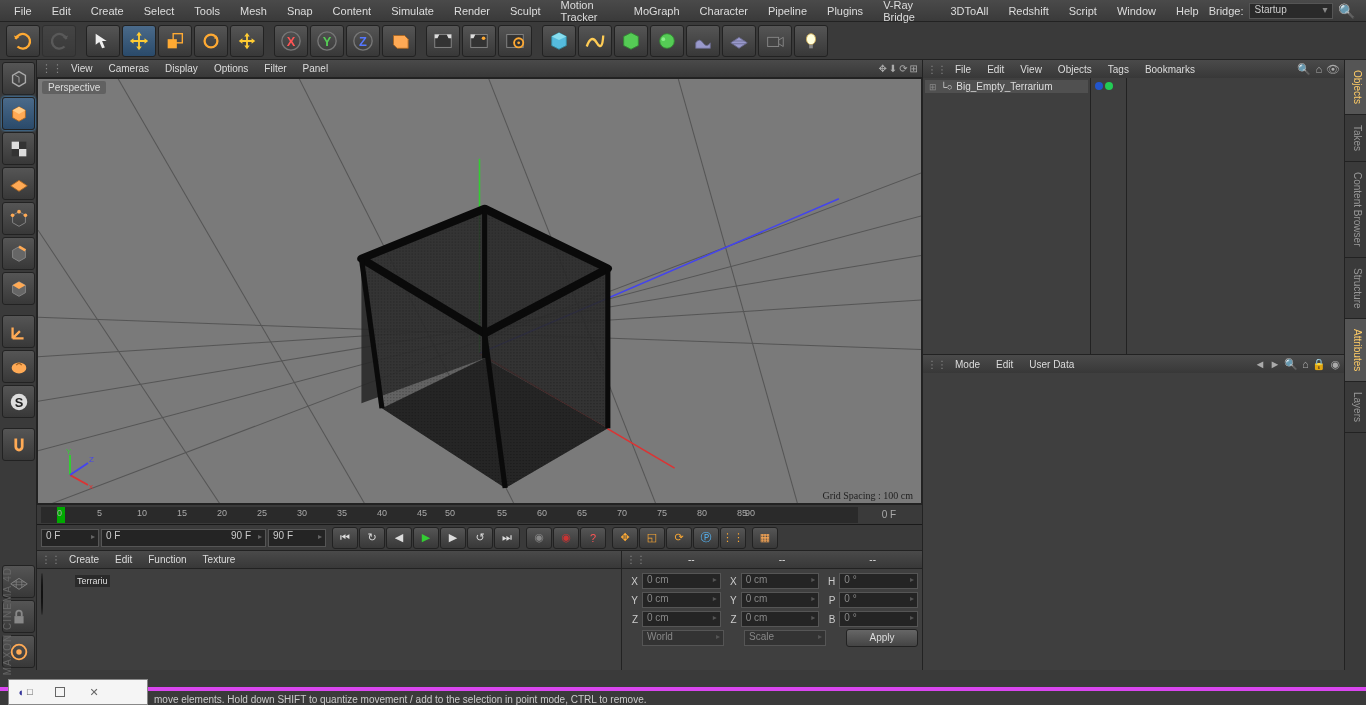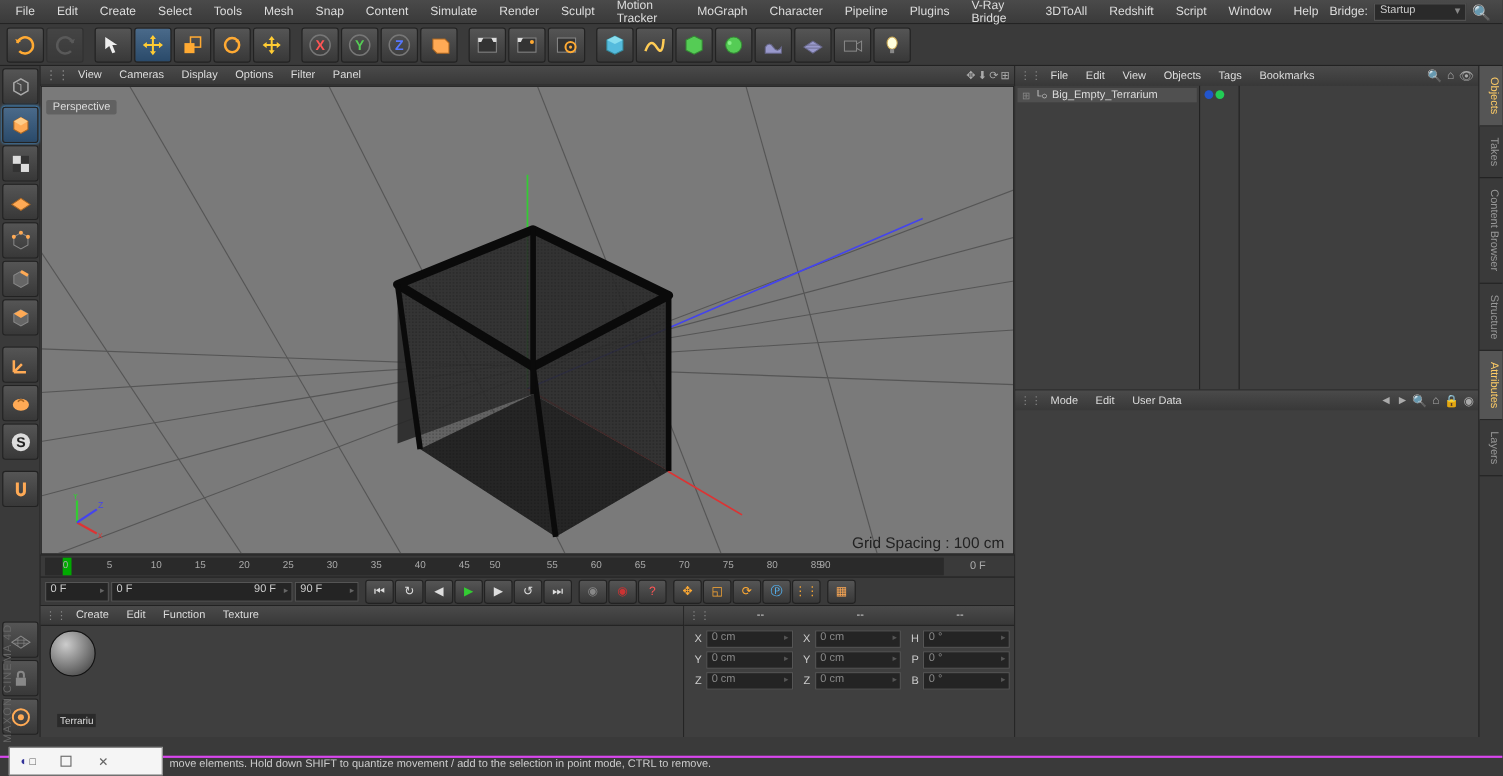--- a/index.html
+++ b/index.html
@@ -32,22 +32,22 @@
 .center { flex:1; display:flex; flex-direction:column; min-width:0; }
 
 
 .vp-header { height:18px; background:linear-gradient(#4a4a4a,#383838); display:flex; align-items:center; padding:0 4px; border-bottom:1px solid #222; }
 .vp-header .vp-menu { padding:1px 8px; cursor:pointer; font-size:10px; }
 .vp-header .vp-icons { margin-left:auto; display:flex; gap:2px; }
 .vp-header .vp-icons span { font-size:10px; color:#aaa; cursor:pointer; }
 
 
 .viewport { flex:1; background:#7a7a7a; position:relative; border:1px solid #222; overflow:hidden; }
-.vp-label { position:absolute; top:12px; left:4px; background:rgba(0,0,0,0.2); padding:1px 6px; font-size:10px; border-radius:2px; }
-.vp-grid { position:absolute; bottom:2px; right:8px; font-size:14px; color:#222; }
+.vp-label { position:absolute; top:2px; left:4px; background:rgba(0,0,0,0.2); padding:1px 6px; font-size:10px; border-radius:2px; }
+.vp-grid { position:absolute; bottom:2px; right:8px; font-size:10px; color:#222;font-family:Liberation Serif, serif; }
 .vp-axis { position:absolute; bottom:14px; left:18px; }
 
 
 .timeline { height:20px; background:#3a3a3a; position:relative; border-top:1px solid #222; display:flex; align-items:center; }
 .tl-track { flex:1; height:16px; background:#2a2a2a; margin:0 4px; position:relative; }
 .tl-marker { position:absolute; left:16px; top:0; width:8px; height:16px; background:#0a0; }
 .tl-tick { position:absolute; top:1px; font-size:9px; color:#aaa; }
 .tl-frame-right { width:60px; text-align:center; font-size:10px; color:#aaa; padding-right:6px; }
 
 
@@ -60,21 +60,21 @@
 .pb-btn.rec { color:#c33; }
 .pb-btn.orange { color:#fa3; }
 .pb-group { display:flex; gap:1px; margin-left:4px; }
 
 
 .bottom-panels { height:120px; display:flex; border-top:1px solid #222; }
 .mat-panel { flex:1; background:#3f3f3f; border-right:1px solid #222; display:flex; flex-direction:column; }
 .panel-header { height:18px; background:linear-gradient(#4a4a4a,#383838); display:flex; align-items:center; padding:0 4px; font-size:10px; border-bottom:1px solid #222; }
 .panel-header .ph-item { padding:1px 8px; cursor:pointer; }
 .mat-body { flex:1; padding:4px; display:flex; gap:4px; }
-.mat-slot { width:46px; display:flex; flex-direction:column; align-items:flex-end;gap:32px; }
+.mat-slot { width:46px; display:flex; flex-direction:row; align-items:flex-start;gap:32px; }
 .mat-ball { width:42px; height:42px; background:radial-gradient(circle at 35% 30%, #ccc, #333); border-radius:50%; border:1px solid #111; }
 .mat-name { font-size:9px; margin-top:2px; background:#2a2a2a; padding:1px 2px; }
 
 .coord-panel { width:300px; background:#3f3f3f; display:flex; flex-direction:column; }
 .coord-body { flex:1; padding:2px 4px; }
 .coord-row { display:flex; align-items:center; gap:4px; margin:1px 0; height:18px; }
 .coord-label { width:12px; text-align:right; color:#ccc; font-size:10px; }
 .coord-input { flex:1; height:16px; background:#242424; border:1px solid #555; font-size:10px; color:#888; padding:0 4px; position:relative; }
 .coord-input::after { content:'▸'; position:absolute; right:3px; top:1px; color:#555; font-size:8px; }
 .apply-btn { width:72px; height:18px; background:linear-gradient(#666,#444); border:1px solid #222; border-radius:3px; font-size:10px; color:#ddd; text-align:center; line-height:16px; cursor:pointer; }
@@ -96,21 +96,21 @@
 
 .attr-panel { flex:1; display:flex; flex-direction:column; }
 .attr-body { flex:1; background:#3f3f3f; }
 
 
 .right-tabs { width:22px; background:#3a3a3a; border-left:1px solid #222; display:flex; flex-direction:column; }
 .rt-tab { writing-mode:vertical-rl; padding:10px 3px; font-size:10px; cursor:pointer; border-bottom:1px solid #222; text-align:center; color:#999; }
 .rt-tab.active { background:#555; color:#fc6; }
 
 
-.statusbar { position:absolute; bottom:0; left:0; right:0; height:18px; background:#3a3a3a; border-top:2px solid #d946ef; display:flex; align-items:flex-start; padding:0 4px; font-size:10px; color:#ccc; }
+.statusbar { position:absolute; bottom:0; left:0; right:0; height:18px; background:#3a3a3a; border-top:4px solid #d946ef; display:flex; align-items:flex-end; padding:0 4px; font-size:10px; color:#ccc; }
 
 
 .taskbar { position:absolute; bottom:0; left:8px; width:140px; height:26px; background:#f5f5f5; border:1px solid #888; display:flex; align-items:center; z-index:10; }
 .taskbar .tb-item { width:34px; height:24px; display:flex; align-items:center; justify-content:center; cursor:pointer; }
 
 
 .brand { position:absolute; left:2px; bottom:30px; writing-mode:vertical-rl; transform:rotate(180deg); font-size:10px; color:#666; letter-spacing:1px; }
 </style>
 </head>
 <body>
@@ -546,20 +546,28 @@
             <div class="coord-input">0 °</div>
           </div>
           <div class="coord-row">
             <span class="coord-label">Z</span>
             <div class="coord-input">0 cm</div>
             <span class="coord-label">Z</span>
             <div class="coord-input">0 cm</div>
             <span class="coord-label">B</span>
             <div class="coord-input">0 °</div>
           </div>
+          <div class="coord-row">
+            <span class="coord-label"></span>
+            <div class="coord-input" style="background:#333">World</div>
+            <span class="coord-label"></span>
+            <div class="coord-input" style="background:#333">Scale</div>
+            <span class="coord-label"></span>
+            <div class="apply-btn">Apply</div>
+          </div>
         </div>
       </div>
     </div>
   </div>
 
   <div class="right-col">
     <div class="right-panels">
 
       <div class="obj-panel">
         <div class="obj-header">

